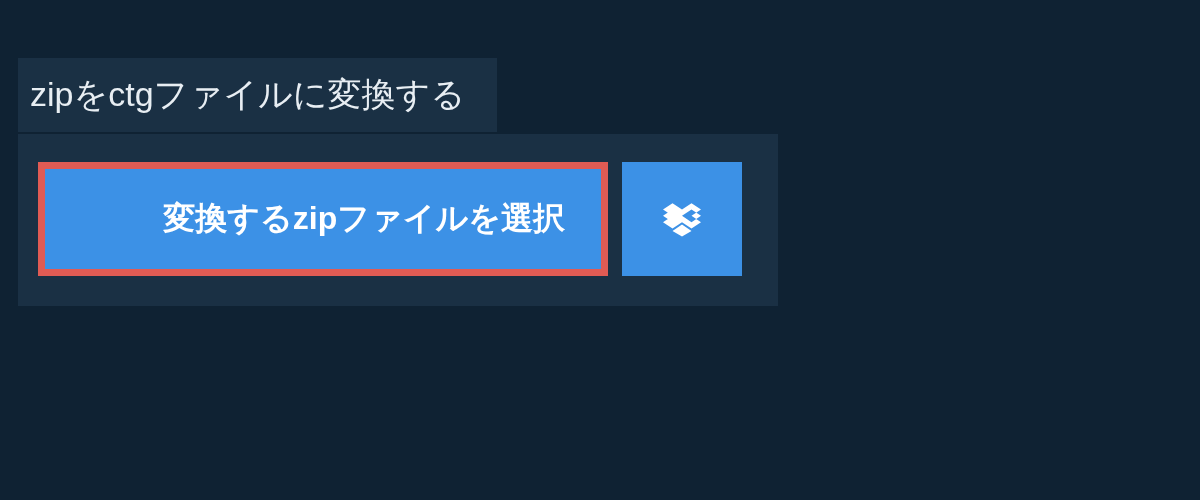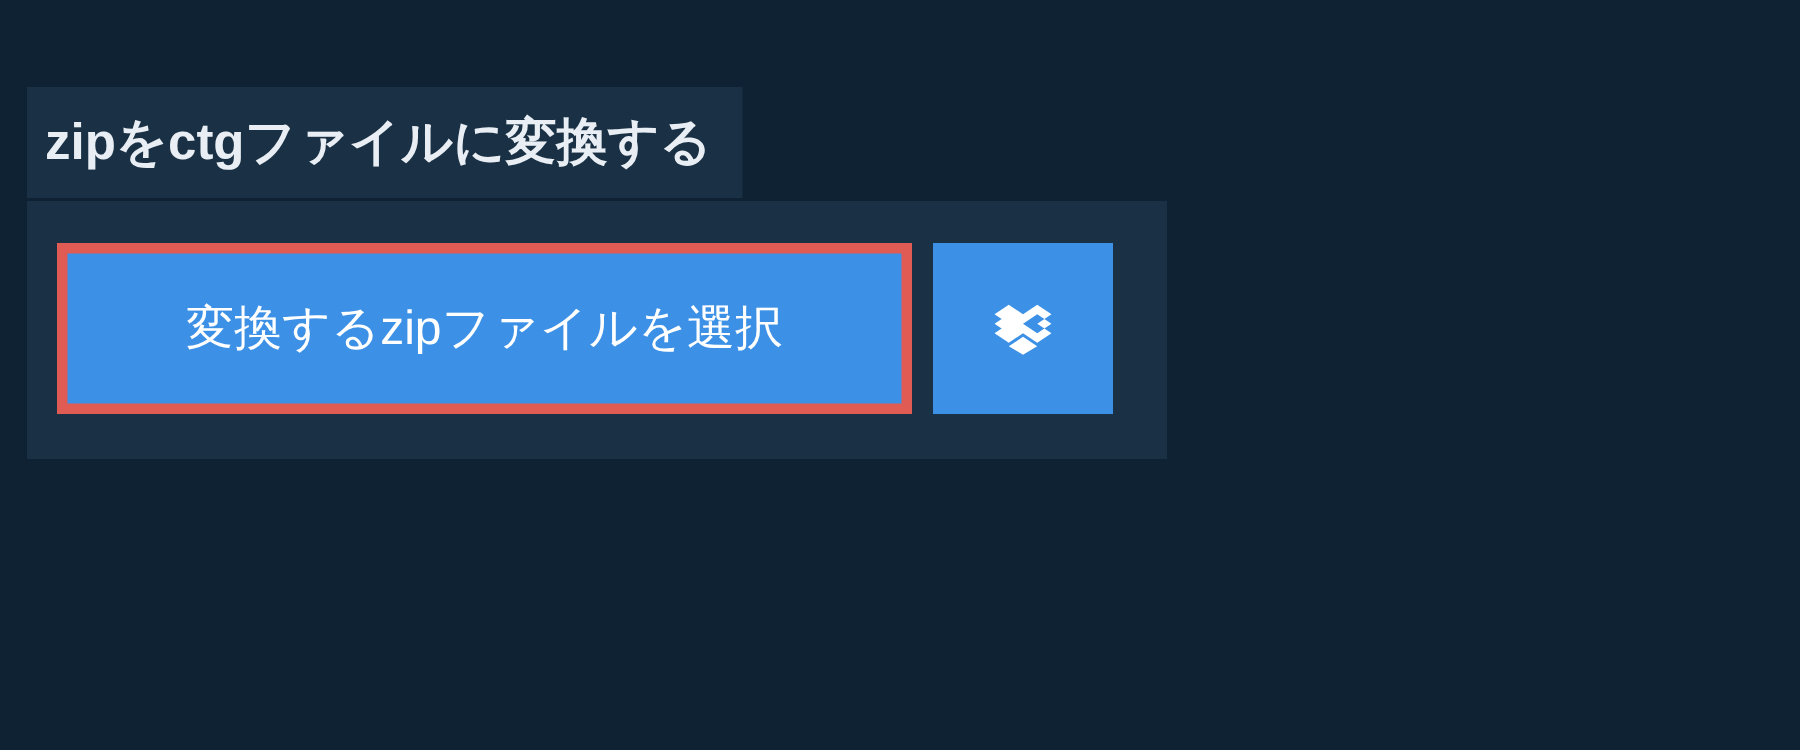--- a/index.html
+++ b/index.html
@@ -14,47 +14,47 @@
       font-family: -apple-system, BlinkMacSystemFont, "Segoe UI", "Hiragino Sans", "Meiryo", sans-serif;
       overflow: hidden;
     }
     .container {
       padding-top: 58px;
       padding-left: 18px;
     }
     .title-bar {
       background-color: #1a3044;
       display: inline-block;
-      padding: 14px 20px 14px 12px;
+      padding: 14px 32px 14px 12px;
       color: #e8eef3;
       font-size: 34px;
-      font-weight: 700;
+      font-weight: 400;
     }
     .upload-panel {
       background-color: #1a3044;
       margin-top: 2px;
       padding: 28px 20px 30px 20px;
       width: 760px;
     }
     .button-row {
       display: flex;
       gap: 14px;
       align-items: stretch;
     }
     .select-file-button {
       background-color: #3c91e6;
       border: 7px solid #e05b54;
       color: #ffffff;
       font-size: 32px;
-      font-weight: 400;
+      font-weight: 700;
       padding: 28px 36px;
       cursor: pointer;
       display: flex;
       align-items: center;
-      justify-content: center;
+      justify-content: flex-end;
       min-width: 570px;
     }
     .dropbox-button {
       background-color: #3c91e6;
       color: #ffffff;
       width: 120px;
       cursor: pointer;
       display: flex;
       align-items: center;
       justify-content: center;

